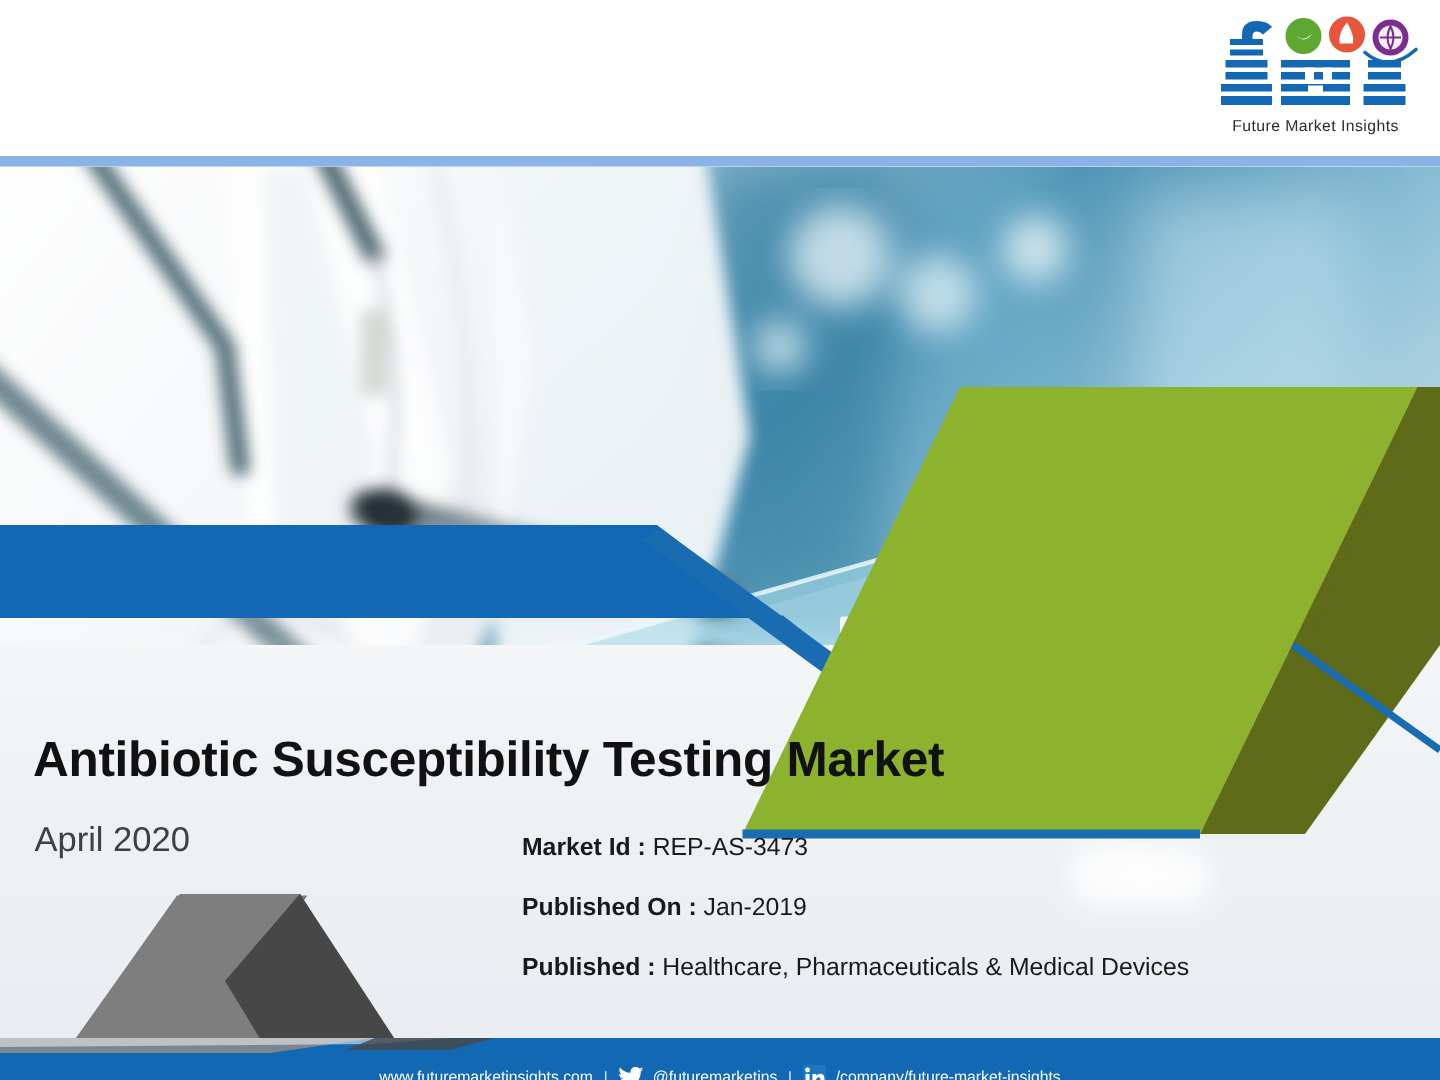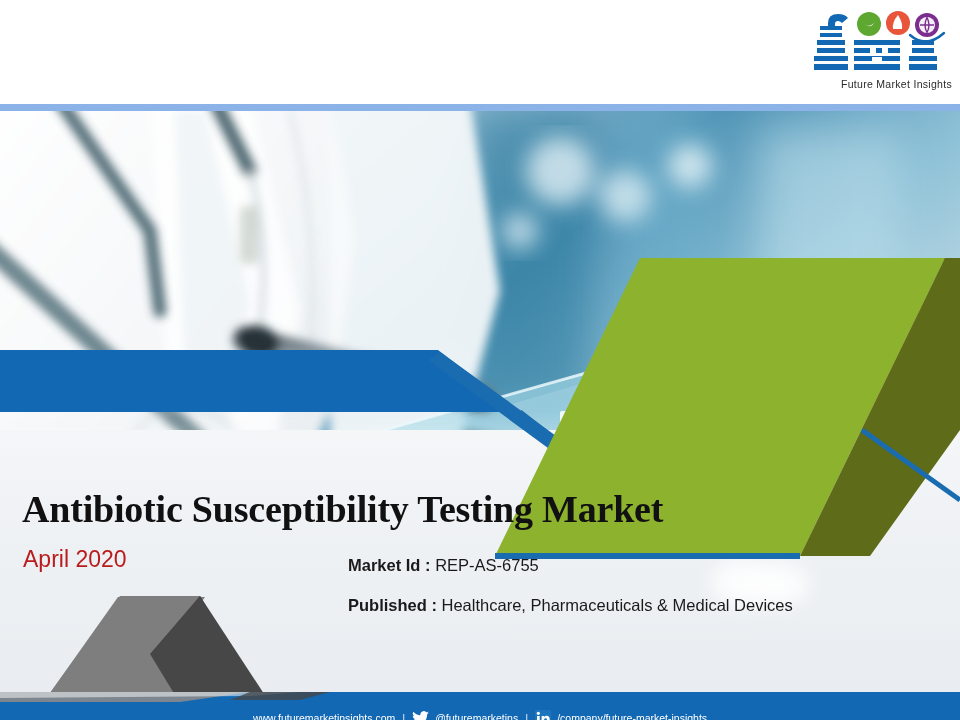--- a/index.html
+++ b/index.html
@@ -5,41 +5,41 @@
   html,body{margin:0;padding:0;background:#fff;}
   body{width:960px;height:720px;font-family:"Liberation Sans",sans-serif;overflow:hidden;}
   #page{position:relative;width:960px;height:720px;background:#ffffff;overflow:hidden;}
 
   
   .header{position:absolute;left:0;top:0;width:960px;height:110px;background:#ffffff;z-index:40;}
   .header-rule{position:absolute;left:0;top:104px;width:960px;height:7px;background:#8bb3e8;z-index:41;}
 
   .logo{position:absolute;right:8px;top:4px;width:150px;height:96px;z-index:42;}
   .logo svg{display:block;}
-  .logo-word{position:absolute;left:0;top:74px;width:150px;text-align:right;
+  .logo-word{position:absolute;left:0;top:74px;width:150px;text-align:center;
     font-family:"Liberation Sans",sans-serif;font-size:10.5px;color:#2b2b2b;letter-spacing:.3px;white-space:nowrap;}
 
   
   .hero{position:absolute;left:0;top:111px;width:960px;height:480px;overflow:hidden;z-index:5;}
   .hero svg{display:block;}
 
   
   .lower{position:absolute;left:0;top:430px;width:960px;height:262px;z-index:10;
     background:linear-gradient(180deg,#f4f6f8 0%,#eef1f4 45%,#e9edf1 100%);}
   .blob{position:absolute;border-radius:50%;background:#ffffff;filter:blur(9px);opacity:.85;z-index:11;}
 
   
   .decor{position:absolute;left:0;top:0;width:960px;height:720px;z-index:20;pointer-events:none;}
 
   
   .title{position:absolute;left:22px;top:487px;z-index:30;
-    font-family:Liberation Serif, serif;font-weight:bold;font-size:38px;color:#111;
+    font-family:Liberation Sans, sans-serif;font-weight:bold;font-size:33px;color:#111;
     letter-spacing:-.2px;white-space:nowrap;}
   .subtitle{position:absolute;left:23px;top:546px;z-index:30;
-    font-family:"Liberation Sans",sans-serif;font-size:23px;color:#b91c1c;white-space:nowrap;}
+    font-family:"Liberation Sans",sans-serif;font-size:23px;color:#404040;white-space:nowrap;}
 
   .meta{position:absolute;left:348px;top:556px;z-index:30;}
   .meta-row{margin-bottom:21px;font-family:"Liberation Sans",sans-serif;font-size:16.5px;color:#1a1a1a;white-space:nowrap;}
   .meta-row .k{font-weight:bold;}
   .meta-row .v{font-weight:normal;}
 
   
   .footer{position:absolute;left:0;top:692px;width:960px;height:28px;z-index:35;overflow:hidden;}
   .footer-inner{position:absolute;left:0;top:12px;width:960px;height:28px;
     display:flex;align-items:center;justify-content:center;gap:6px;
@@ -263,21 +263,25 @@
       <path d="M200 596 L268 700 L186 700 L153 652 Z" fill="#474747"></path>
     </g>
   </svg>
 
   <div class="title">Antibiotic Susceptibility Testing Market</div>
   <div class="subtitle">April 2020</div>
 
   <div class="meta">
     <div class="meta-row">
       <span class="k">Market Id :</span>
-      <span class="v">REP-AS-6755</span>
+      <span class="v">REP-AS-3473</span>
+    </div>
+    <div class="meta-row">
+      <span class="k">Published On :</span>
+      <span class="v">Jan-2019</span>
     </div>
     <div class="meta-row">
       <span class="k">Published :</span>
       <span class="v">Healthcare, Pharmaceuticals &amp; Medical Devices</span>
     </div>
   </div>
 
   <div class="footer">
     <svg width="960" height="28" viewBox="0 0 960 28" style="position:absolute;left:0;top:0;" xmlns="http://www.w3.org/2000/svg">
       <rect x="0" y="0" width="960" height="28" fill="#1268B3"></rect>

